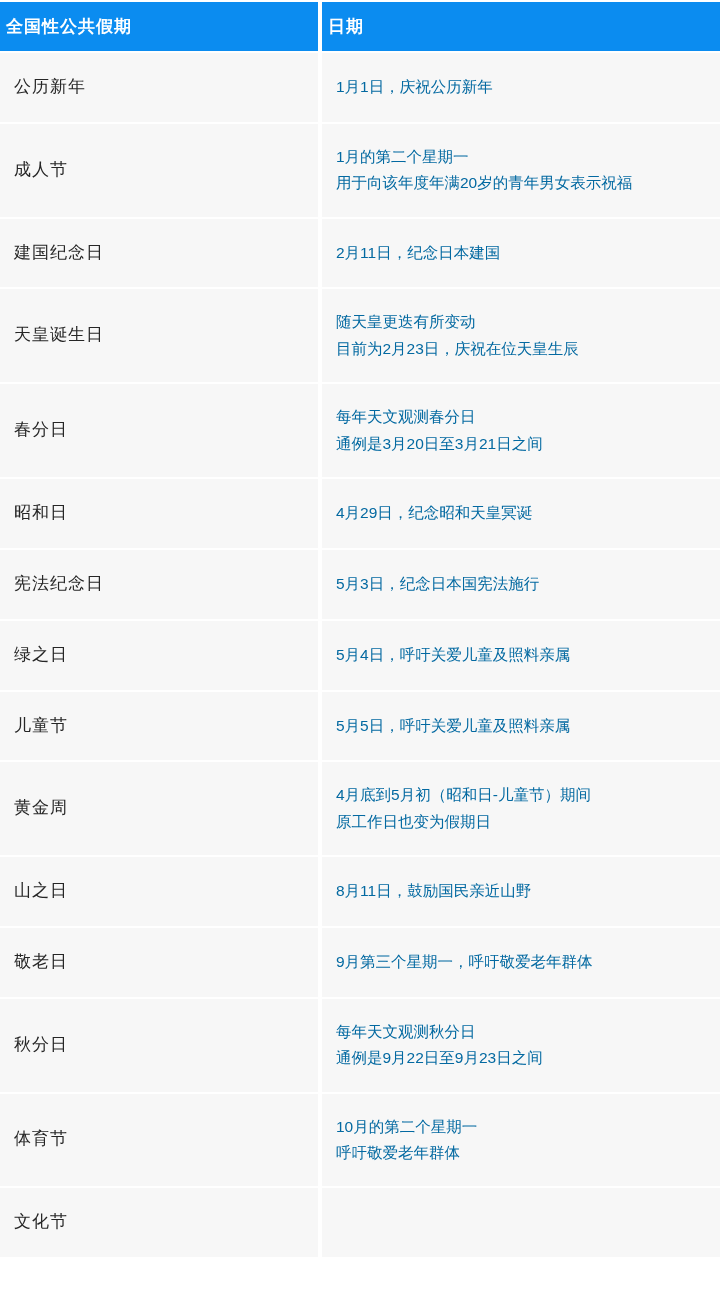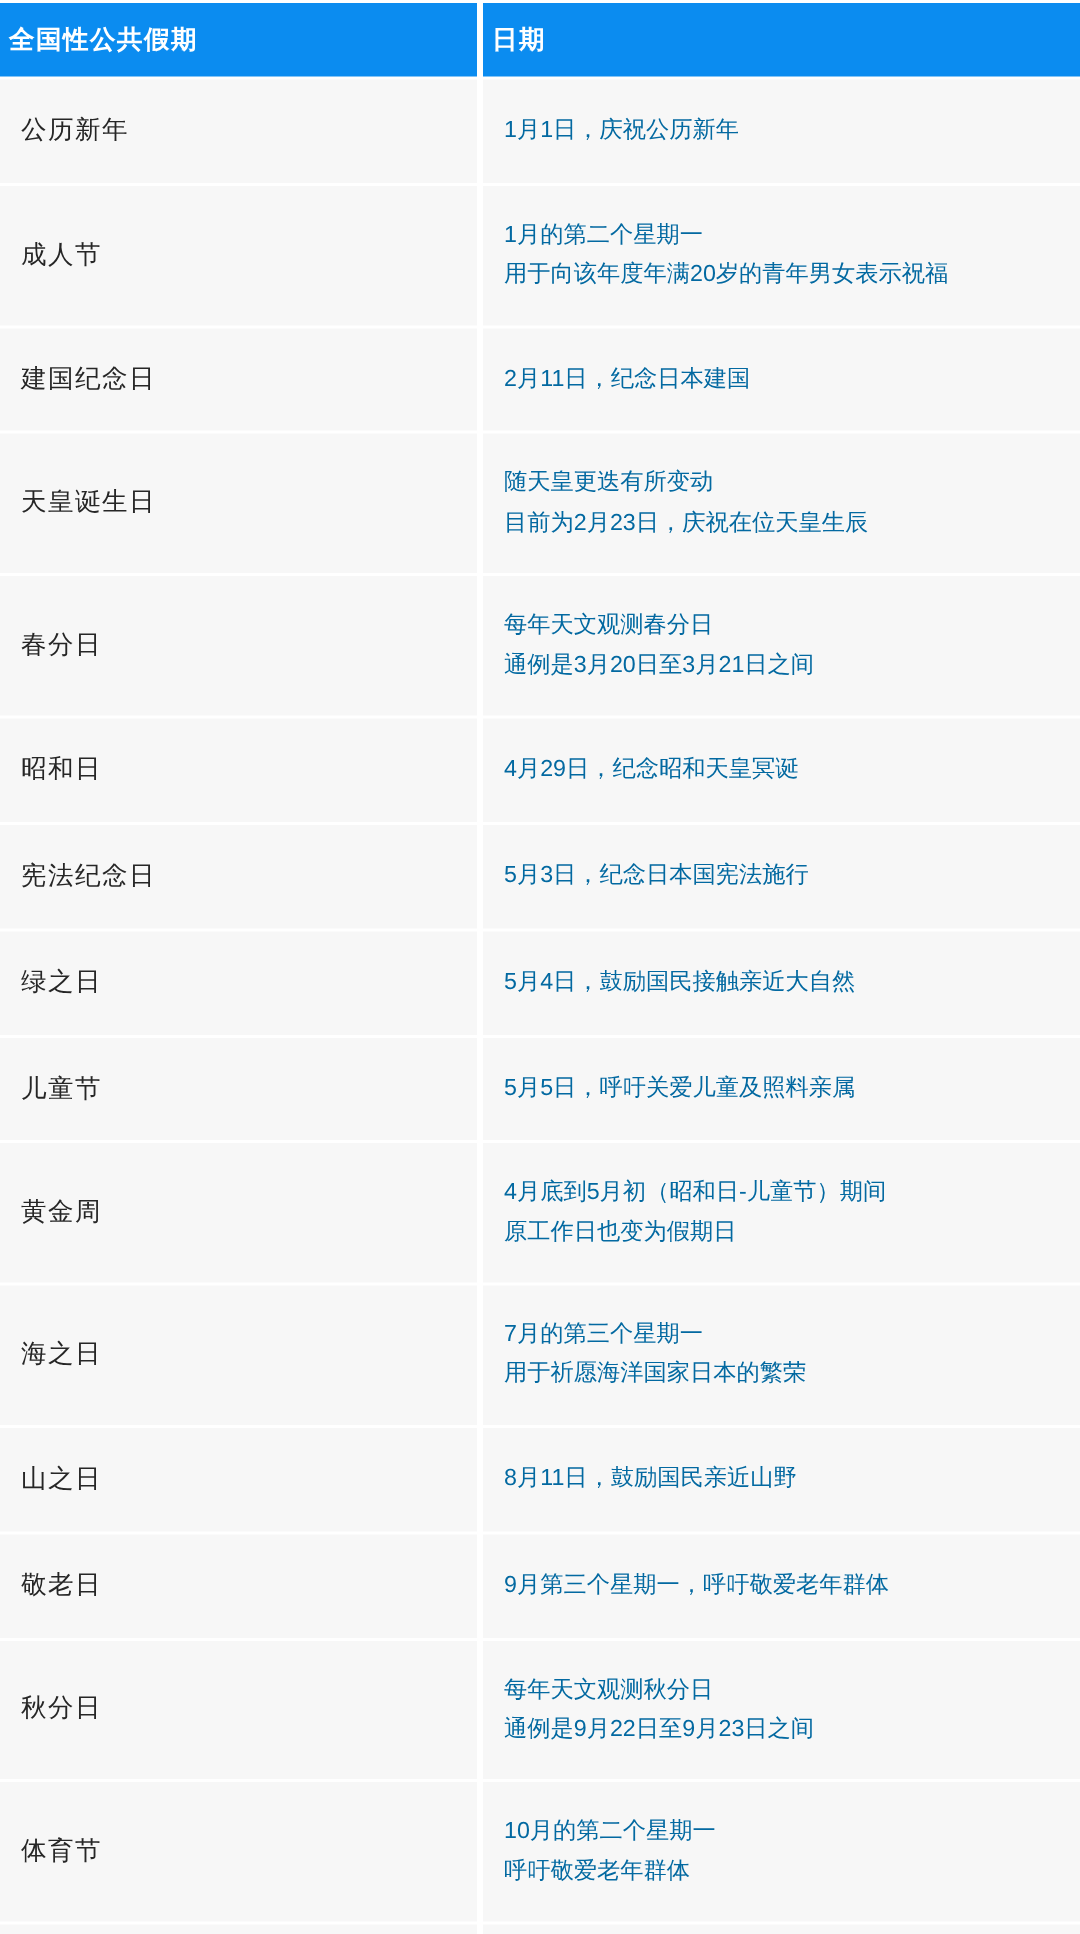--- a/index.html
+++ b/index.html
@@ -128,44 +128,36 @@
           <td class="name-cell">宪法纪念日</td>
           <td class="gap-cell"></td>
           <td class="date-cell">
             <span class="date-line">5月3日，纪念日本国宪法施行</span>
           </td>
         </tr>
         <tr>
           <td class="name-cell">绿之日</td>
           <td class="gap-cell"></td>
           <td class="date-cell">
-            <span class="date-line">5月4日，鼓励国民接触亲近大自然</span>
+            <span class="date-line">5月4日，呼吁关爱儿童及照料亲属</span>
           </td>
         </tr>
         <tr>
           <td class="name-cell">儿童节</td>
           <td class="gap-cell"></td>
           <td class="date-cell">
             <span class="date-line">5月5日，呼吁关爱儿童及照料亲属</span>
           </td>
         </tr>
         <tr>
           <td class="name-cell">黄金周</td>
           <td class="gap-cell"></td>
           <td class="date-cell">
             <span class="date-line">4月底到5月初（昭和日-儿童节）期间</span>
             <span class="date-line">原工作日也变为假期日</span>
-          </td>
-        </tr>
-        <tr>
-          <td class="name-cell">海之日</td>
-          <td class="gap-cell"></td>
-          <td class="date-cell">
-            <span class="date-line">7月的第三个星期一</span>
-            <span class="date-line">用于祈愿海洋国家日本的繁荣</span>
           </td>
         </tr>
         <tr>
           <td class="name-cell">山之日</td>
           <td class="gap-cell"></td>
           <td class="date-cell">
             <span class="date-line">8月11日，鼓励国民亲近山野</span>
           </td>
         </tr>
         <tr>

